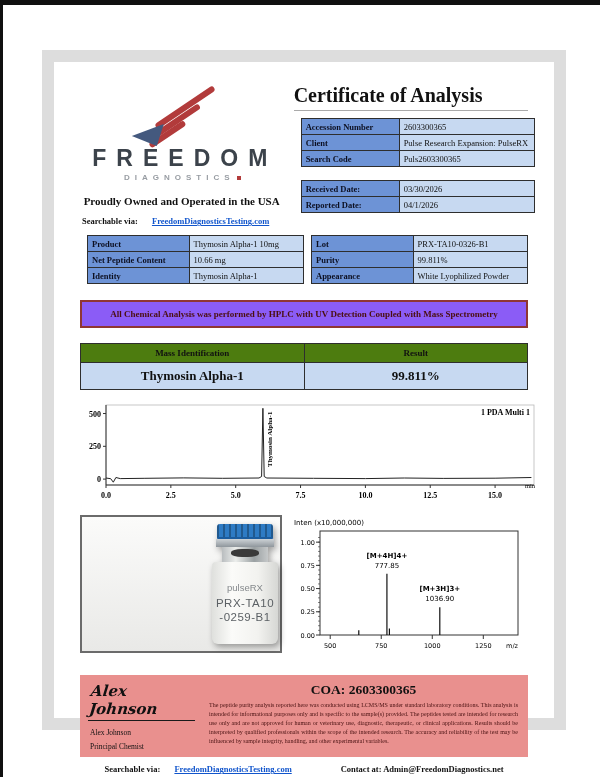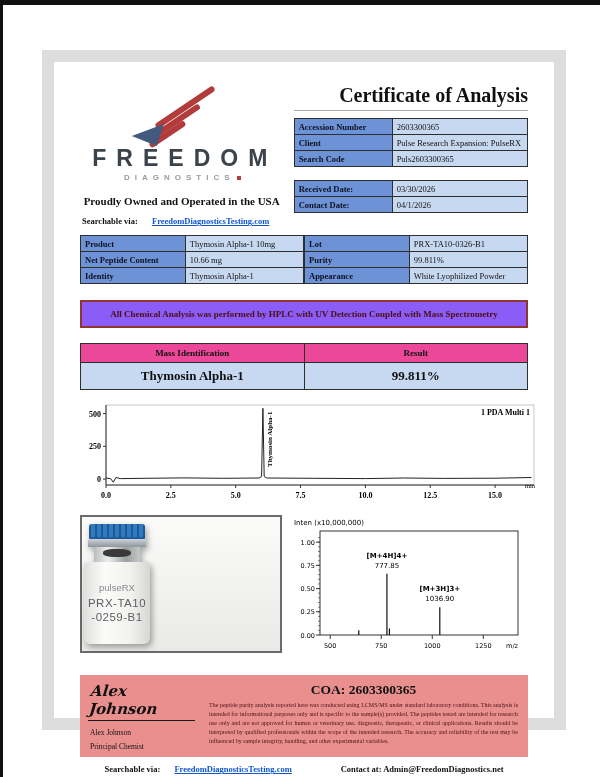--- a/index.html
+++ b/index.html
@@ -33,51 +33,51 @@
         clip-path:polygon(0 55%,100% 0,78% 100%);}
   .brand{font-family:"Liberation Sans",sans-serif;font-size:23px;font-weight:600;
          letter-spacing:10px;color:#3c434b;margin-left:10px;line-height:1.1;}
   .brand-sub{font-family:"Liberation Sans",sans-serif;font-size:8px;font-weight:bold;
              letter-spacing:5px;color:#989da3;margin-left:5px;margin-top:2px;}
   .red-dot{display:inline-block;width:4px;height:4px;background:#b23b3b;margin-left:2px;}
   .tagline{font-size:11px;font-weight:bold;margin-top:13px;text-align:right;}
   .search-line{font-size:8.5px;font-weight:bold;margin-top:9px;text-align:left;padding-left:2px;}
   a.doc-link{color:#1155cc;text-decoration:underline;cursor:pointer;padding-left:12px;}
 
-  .coa-title{font-size:20px;font-weight:bold;text-align:right;
+  .coa-title{font-size:20px;font-weight:bold;text-align:left;
              border-bottom:1px solid #aaa;padding-bottom:3px;margin-bottom:7px;}
 
-  table.info{width:100%;border-collapse:collapse;}
+  table.info{width:100%;border-collapse:collapse;margin-left:7px;}
   table.info td{border:1px solid #2e2e2e;padding:2.5px 4px;font-size:8.5px;}
   td.lbl{background:#6d93d6;font-weight:bold;width:42%;color:#0d1022;}
   td.val{background:#c7d9f1;}
   .dates-gap{height:13px;}
 
   
   .tables-row{display:flex;margin-top:9px;}
   .tables-row table{width:50%;}
   .tables-row td.lbl{width:47%;}
 
   
   .banner{margin-top:16px;background:#8b5cf6;border:2px solid #8f3634;
           text-align:center;font-weight:bold;font-size:9px;color:#4a0f0f;
           padding:7px 18px;}
 
   
   table.mass{width:100%;border-collapse:collapse;margin-top:15px;}
-  table.mass th{border:1px solid #2e2e2e;background:#ec4899;font-size:9px;padding:4px;text-align:center;}
+  table.mass th{border:1px solid #2e2e2e;background:#4d7c0f;font-size:9px;padding:4px;text-align:center;}
   table.mass td{border:1px solid #2e2e2e;background:#c7d9f1;font-weight:bold;font-size:13px;
                 text-align:center;padding:5px;}
 
   
   .chrom-wrap{margin-top:9px;}
   .bottom-row{display:flex;gap:10px;margin-top:4px;align-items:flex-start;}
   .vial-box{width:218px;height:138px;border:2px solid #6b6b6b;
             background:linear-gradient(#fbfbfa,#e9e9e7);
-            display:flex;align-items:center;justify-content:flex-start;box-sizing:border-box;}
+            display:flex;align-items:center;justify-content:flex-end;box-sizing:border-box;}
   .ms-box{flex:1;}
 
   
   .vial{width:70px;filter:drop-shadow(2px 3px 3px rgba(0,0,0,0.35));}
   .vial-cap{height:13px;width:56px;margin:0 auto;background:#2e7bc4;border-radius:3px 3px 1px 1px;
             background-image:repeating-linear-gradient(90deg,rgba(0,0,0,0.28) 0 2px,transparent 2px 6px);
             border-bottom:2px solid #1b5c9e;}
   .vial-crimp{height:8px;width:58px;margin:0 auto;background:linear-gradient(#cdd2d6,#8f969c);}
   .vial-neck{height:15px;width:46px;margin:0 auto;position:relative;
              background:linear-gradient(90deg,#b9bdbf,#eceeec 30%,#9aa0a2 70%,#c5c8c9);}
@@ -151,21 +151,21 @@
           </tbody>
         </table>
         <div class="dates-gap"></div>
         <table class="info">
           <tbody>
             <tr>
               <td class="lbl">Received Date:</td>
               <td class="val">03/30/2026</td>
             </tr>
             <tr>
-              <td class="lbl">Contact Date:</td>
+              <td class="lbl">Reported Date:</td>
               <td class="val">04/1/2026</td>
             </tr>
           </tbody>
         </table>
       </div>
     </div>
 
     <div class="tables-row">
       <table class="info">
         <tbody>

